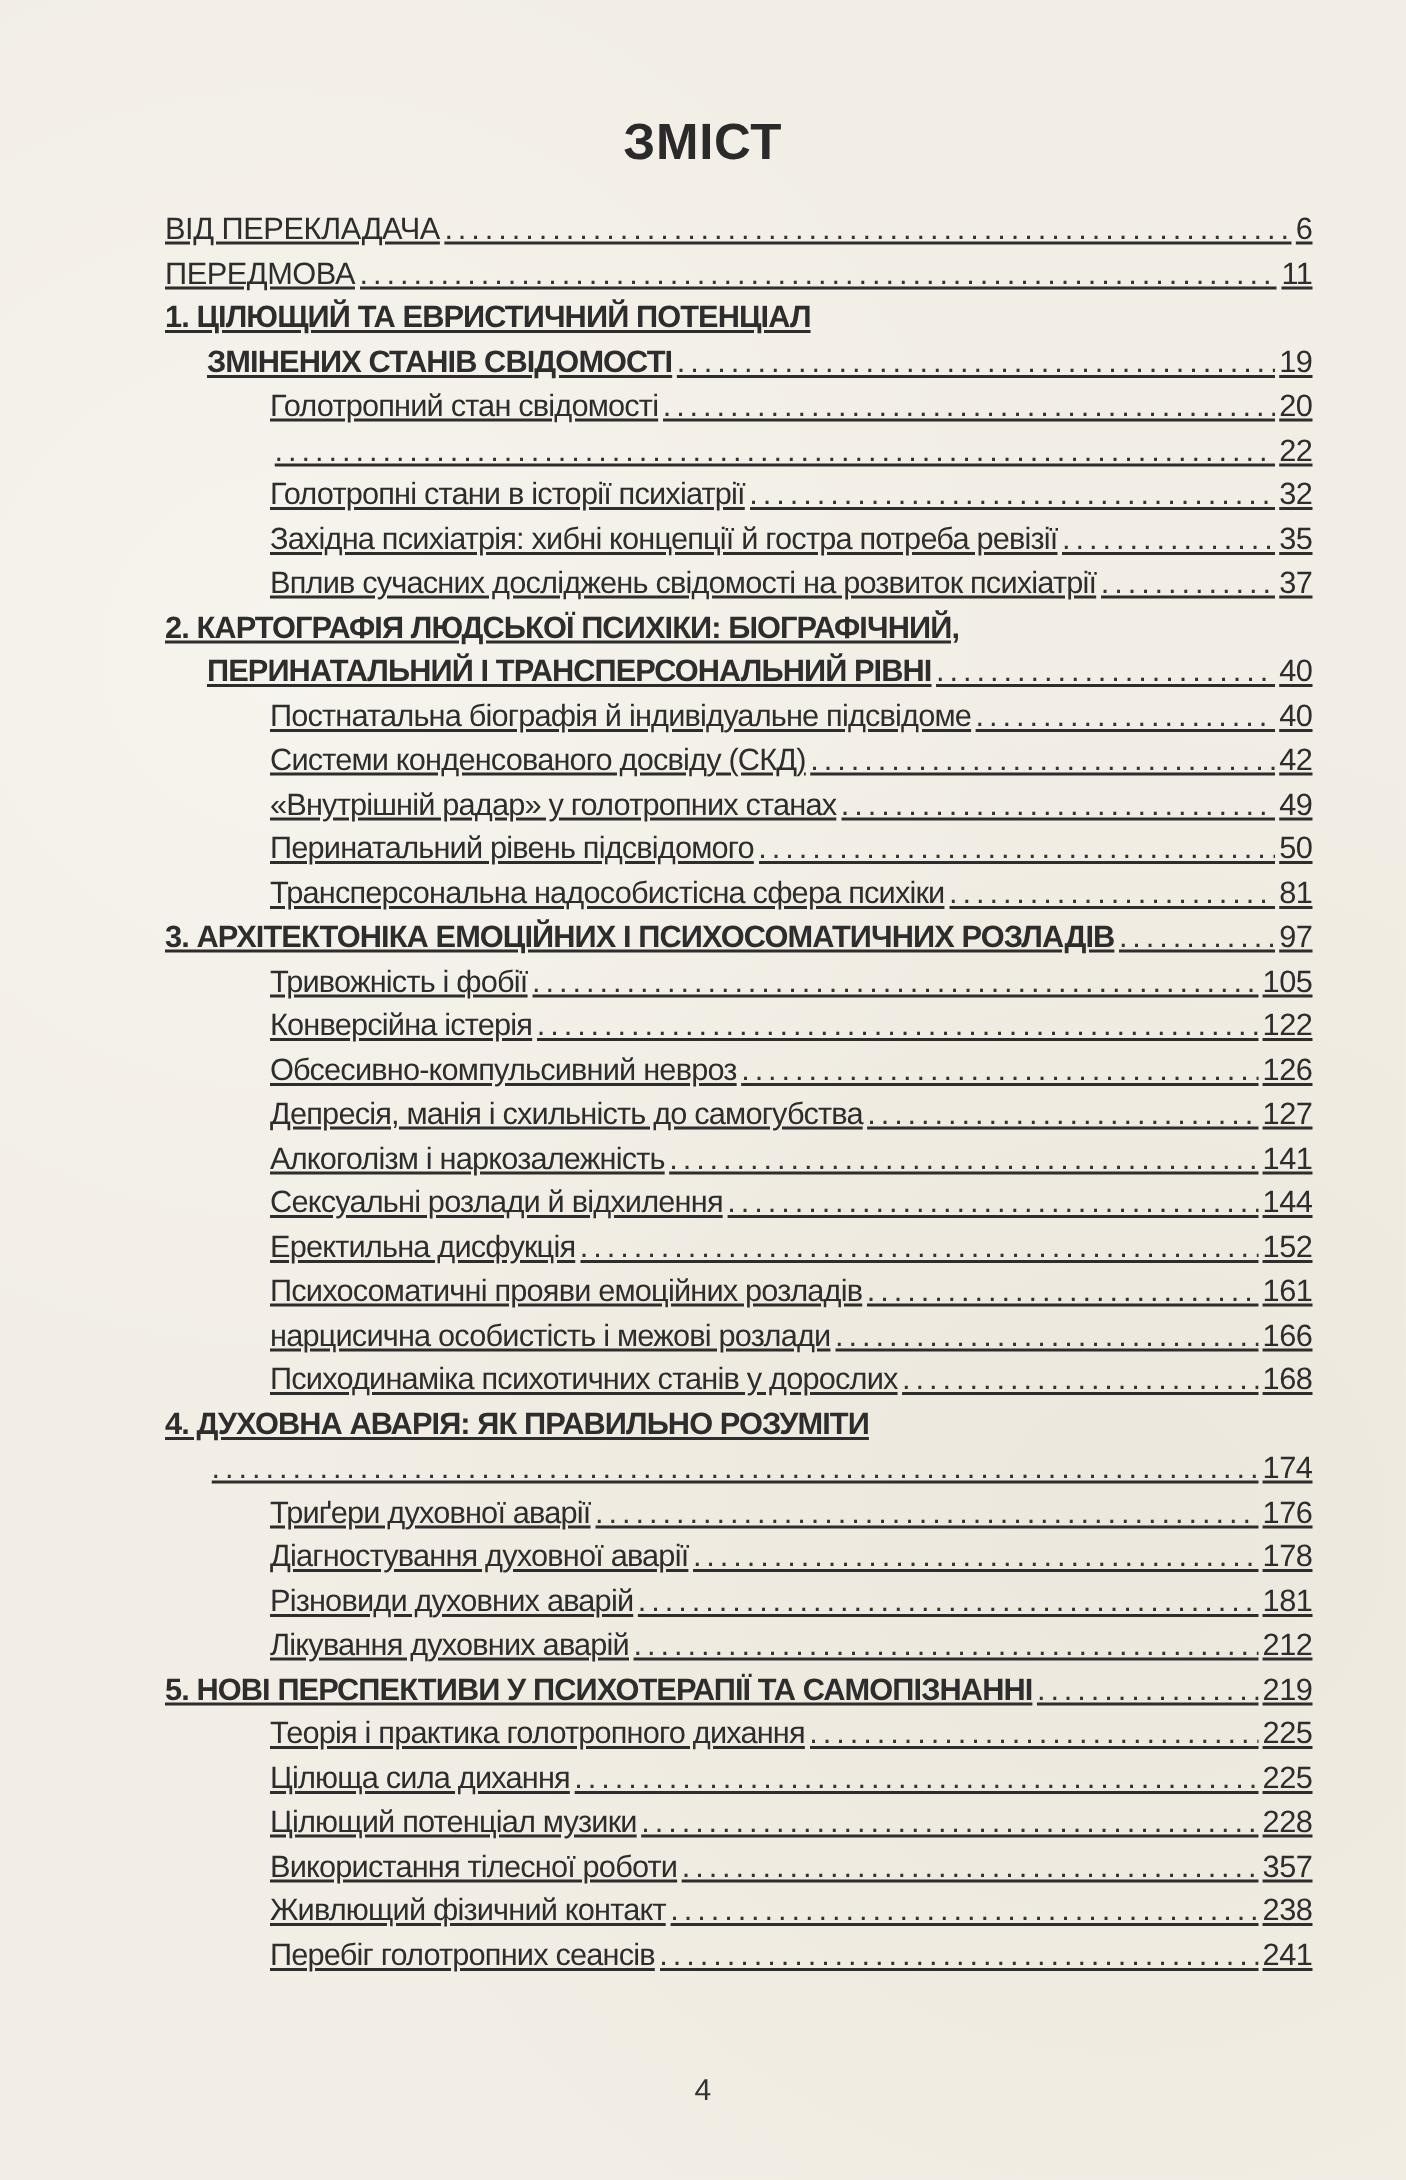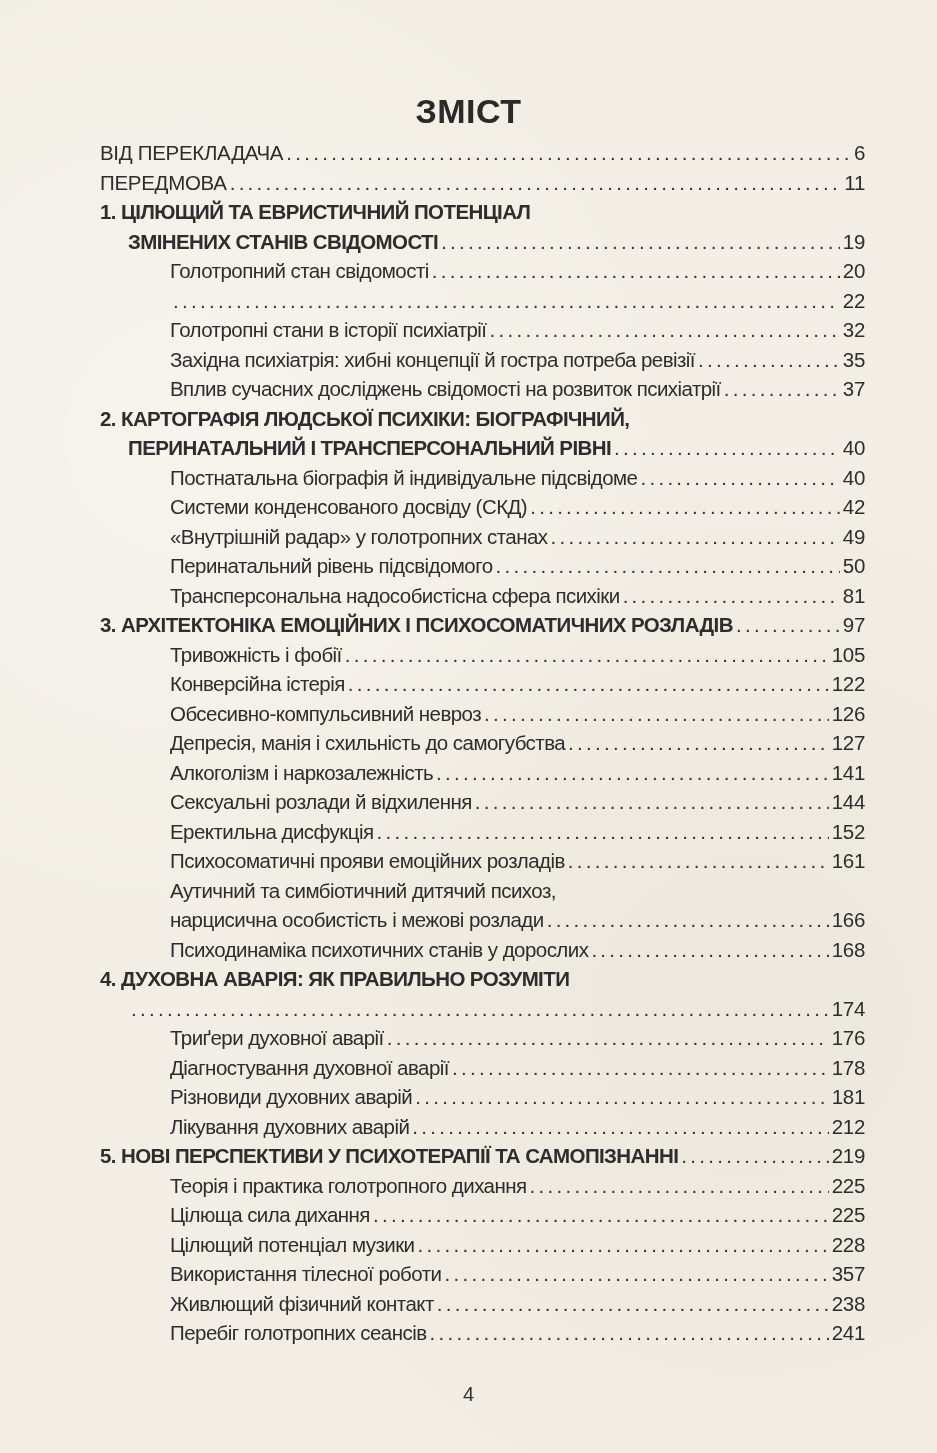--- a/index.html
+++ b/index.html
@@ -11,23 +11,22 @@
       radial-gradient(circle at 80% 70%, rgba(220,212,196,0.25) 0, rgba(220,212,196,0) 45%);
     color:#2d2d2d;
     font-family:"Liberation Sans Narrow","Liberation Sans","DejaVu Sans",sans-serif;
     position:relative; overflow:hidden;
   }
   .page-title {
     position:absolute; top:76px; left:0; width:937px;
     text-align:center; font-weight:bold; font-size:34px; letter-spacing:0.5px;
     color:#2a2a2a;
     font-family:"Liberation Sans", sans-serif;
-    margin-top:16px;
-  }
-  .toc { position:absolute; top:138px; left:100px; width:765px; }
+  }
+  .toc { position:absolute; top:138px; left:110px; width:765px;text-decoration:underline; }
   .row {
     display:flex; align-items:baseline; height:29.5px; line-height:29.5px;
     font-size:20.5px; white-space:nowrap;
     font-family:"Liberation Sans", sans-serif;
     letter-spacing:-0.35px;
   }
   .row.chapter { font-weight:bold; letter-spacing:-0.6px; }
   .row.front { letter-spacing:-0.3px; }
   .row.sub { padding-left:70px; letter-spacing:-0.55px; }
   .row.cont { padding-left:28px;justify-content:flex-end; }
@@ -171,23 +170,20 @@
       <span class="label">Еректильна дисфукція</span>
       <span class="dots"></span>
       <span class="page">152</span>
     </div>
   <div class="row sub">
       <span class="label">Психосоматичні прояви емоційних розладів</span>
       <span class="dots"></span>
       <span class="page">161</span>
     </div>
   <div class="row sub">
-      <span class="label">Аутичний та симбіотичний дитячий психоз,</span>
-    </div>
-  <div class="row sub">
       <span class="label">нарцисична особистість і межові розлади</span>
       <span class="dots"></span>
       <span class="page">166</span>
     </div>
   <div class="row sub">
       <span class="label">Психодинаміка психотичних станів у дорослих</span>
       <span class="dots"></span>
       <span class="page">168</span>
     </div>
 

